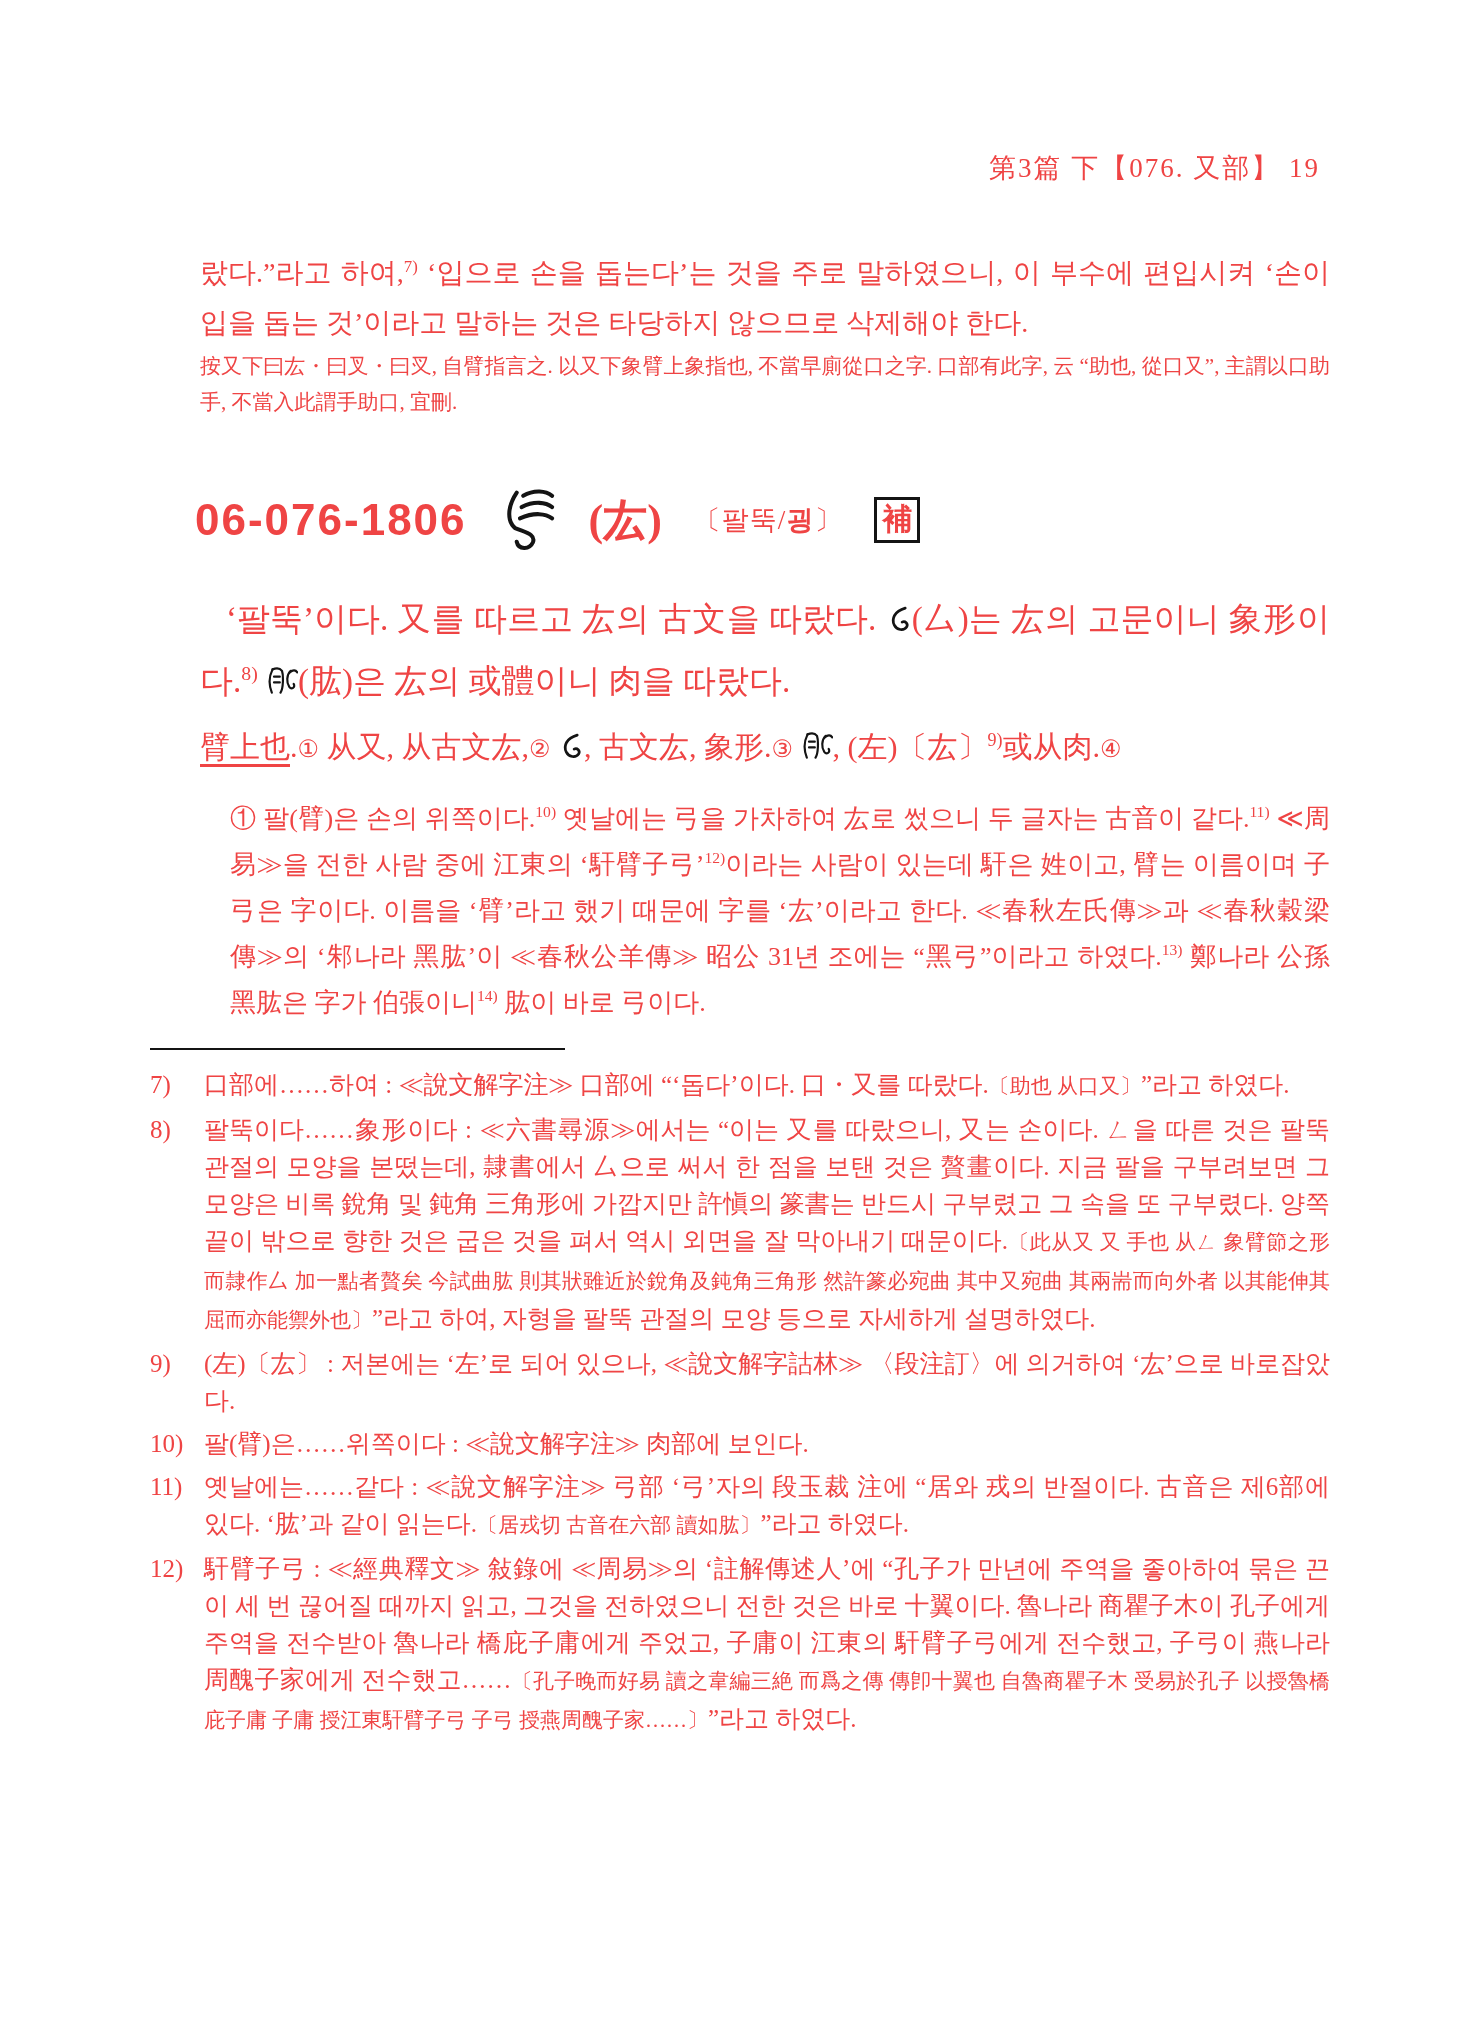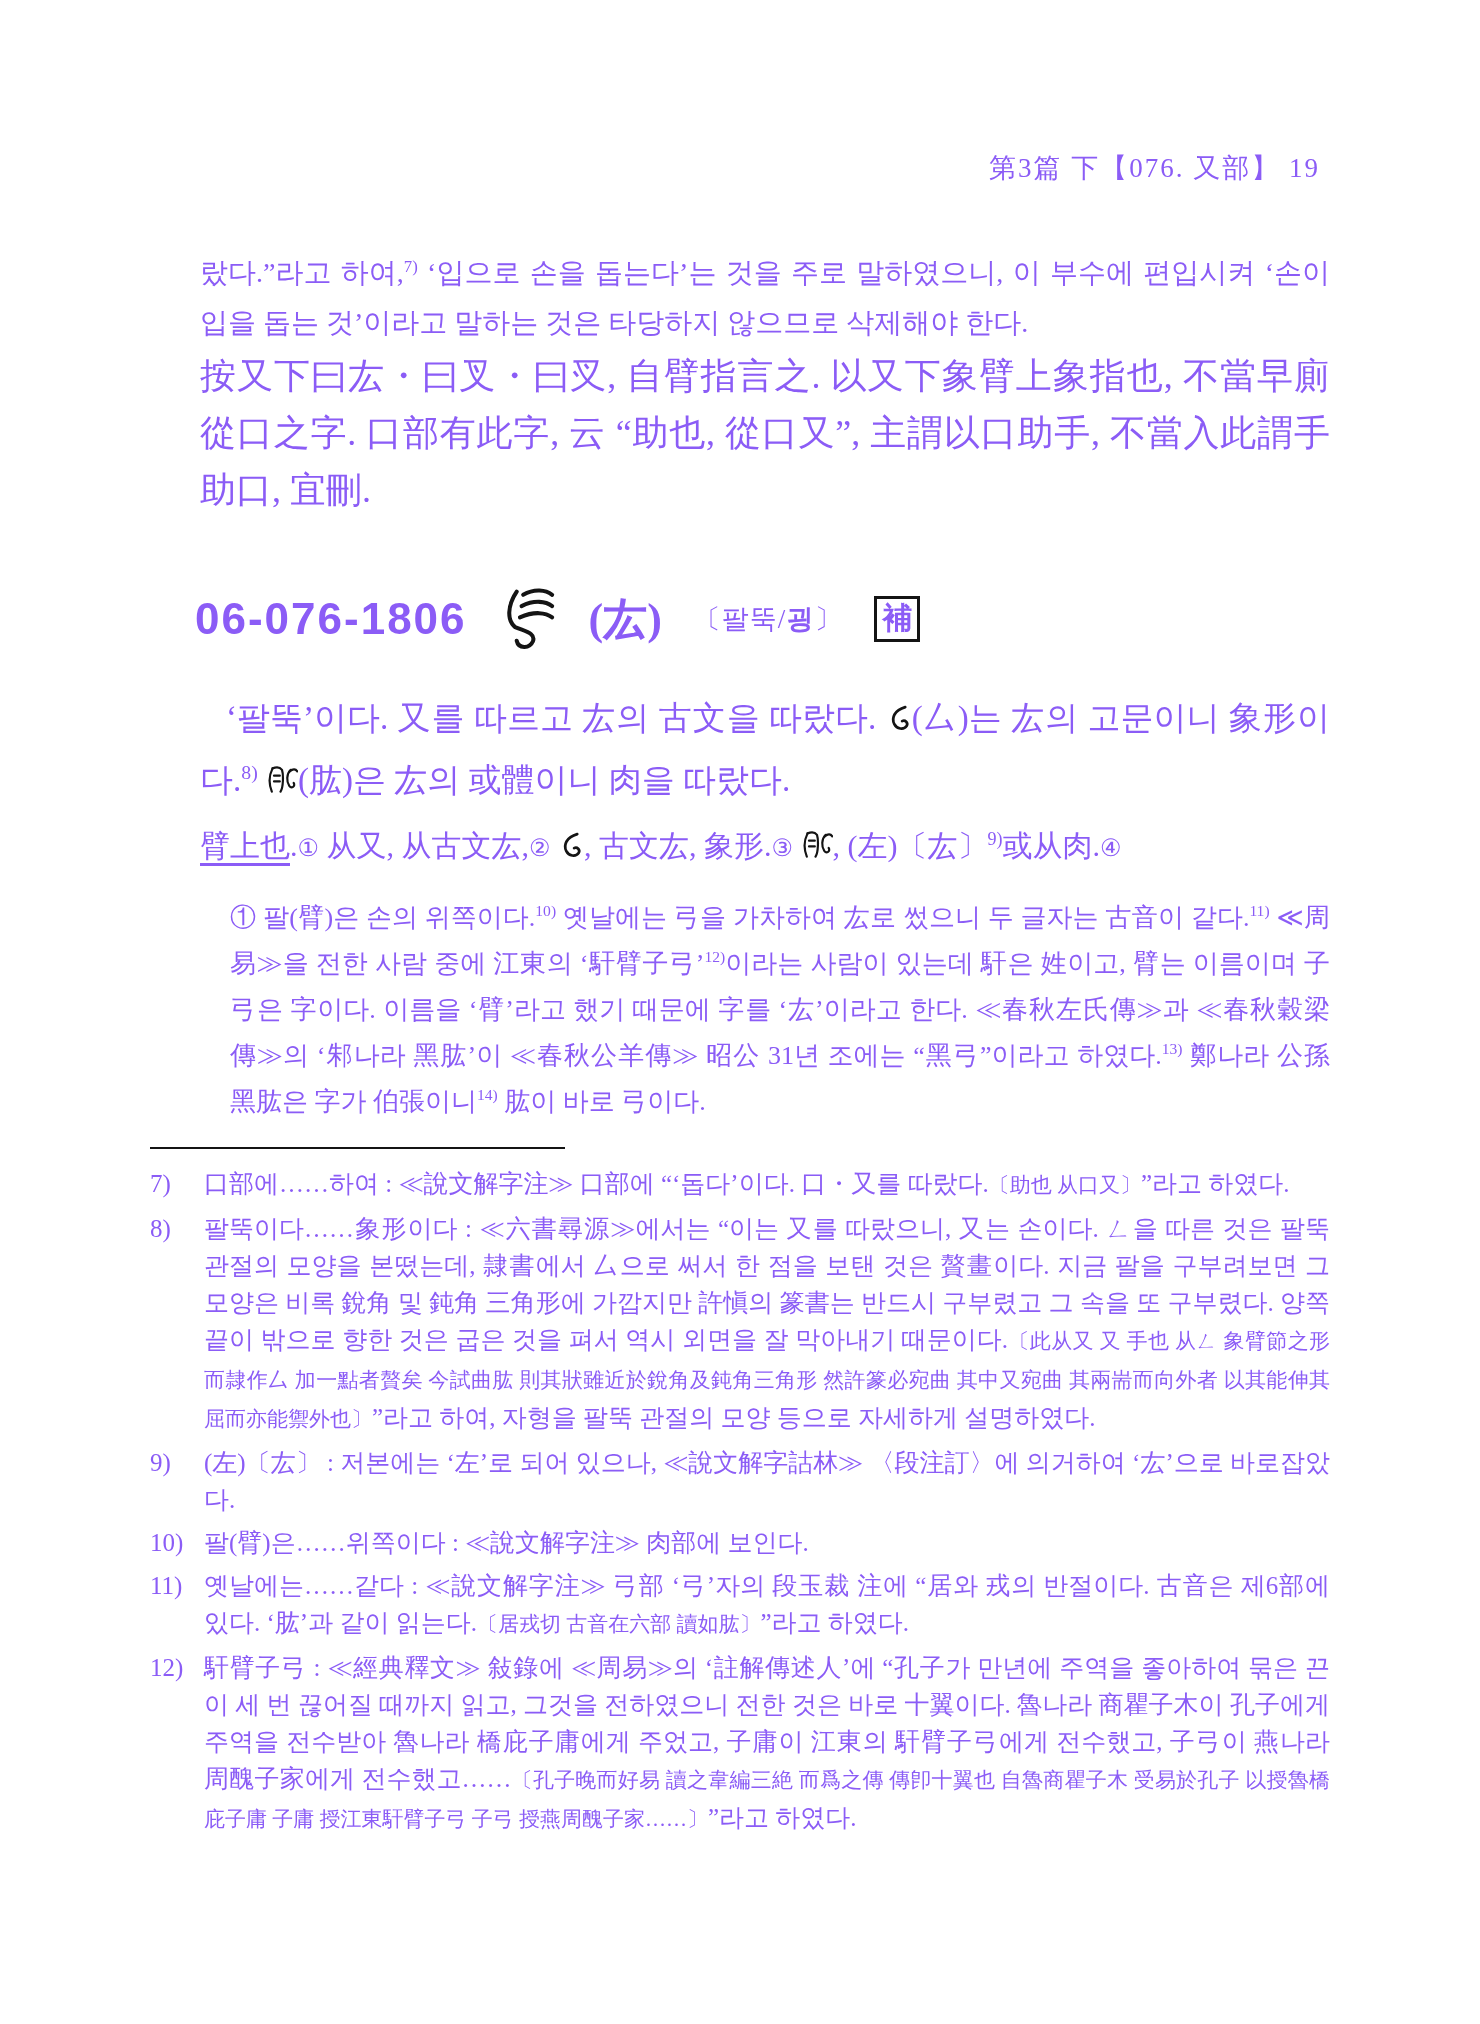--- a/index.html
+++ b/index.html
@@ -1,23 +1,23 @@
 <!DOCTYPE html>
 <html><head>
 <meta charset="utf-8">
 <style>
   html,body{margin:0;padding:0;background:#dcdcdc}
   .page{
     position:relative;width:1480px;height:2024px;margin:0 auto;background:#ffffff;
     overflow:hidden;box-sizing:border-box;padding:150px 150px 12px 150px;
-    color:#8b5cf6;font-family:"Liberation Serif","DejaVu Serif",serif;
+    color:#ef4444;font-family:"Liberation Serif","DejaVu Serif",serif;
   }
   .hdr{text-align:right;font-size:27px;letter-spacing:2px;margin-right:10px}
   .p-intro{margin:62px 0 0 50px;font-size:28px;line-height:50px;text-align:justify}
-  .p-cn{margin:0 0 0 50px;font-size:36px;line-height:57px;text-align:justify}
+  .p-cn{margin:0 0 0 50px;font-size:21px;line-height:36px;text-align:justify}
   .entry-head{margin:64px 0 0 45px;display:flex;align-items:center;gap:32px}
   .entry-num{font-family:"Liberation Sans","DejaVu Sans",sans-serif;font-weight:700;font-size:44px;letter-spacing:2px}
   .entry-hw{font-size:44px;font-weight:600}
   .entry-gloss{font-size:27px;letter-spacing:1px}
   .badge{border:3px solid #141414;font-size:30px;line-height:1;padding:4px 5px 6px 5px;font-weight:600}
   .def-ko{margin:32px 0 0 50px;font-size:33px;line-height:62px;text-align:justify;text-indent:26px}
   .def-cn{margin:10px 0 0 50px;font-size:30px;line-height:50px;text-align:justify}
   .note1{margin:24px 0 0 80px;font-size:26px;line-height:46px;text-align:justify}
   .fnsep{margin:22px 0 0 0;border:none;border-top:2px solid #141414;width:415px}
   .fns{margin-top:16px;font-size:25px;line-height:37px}

